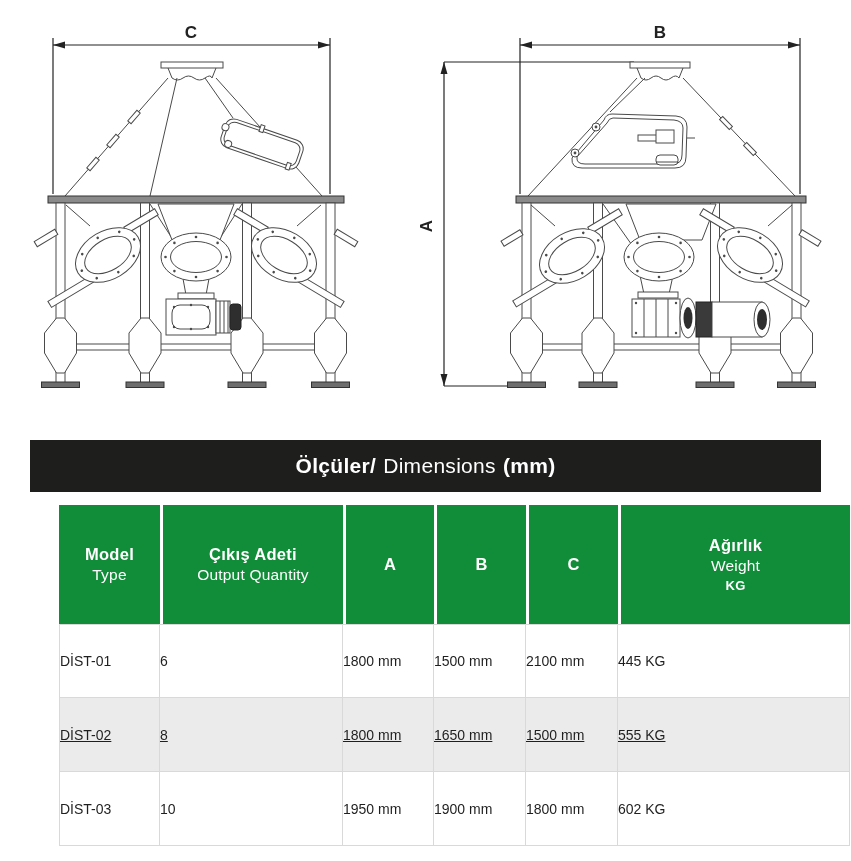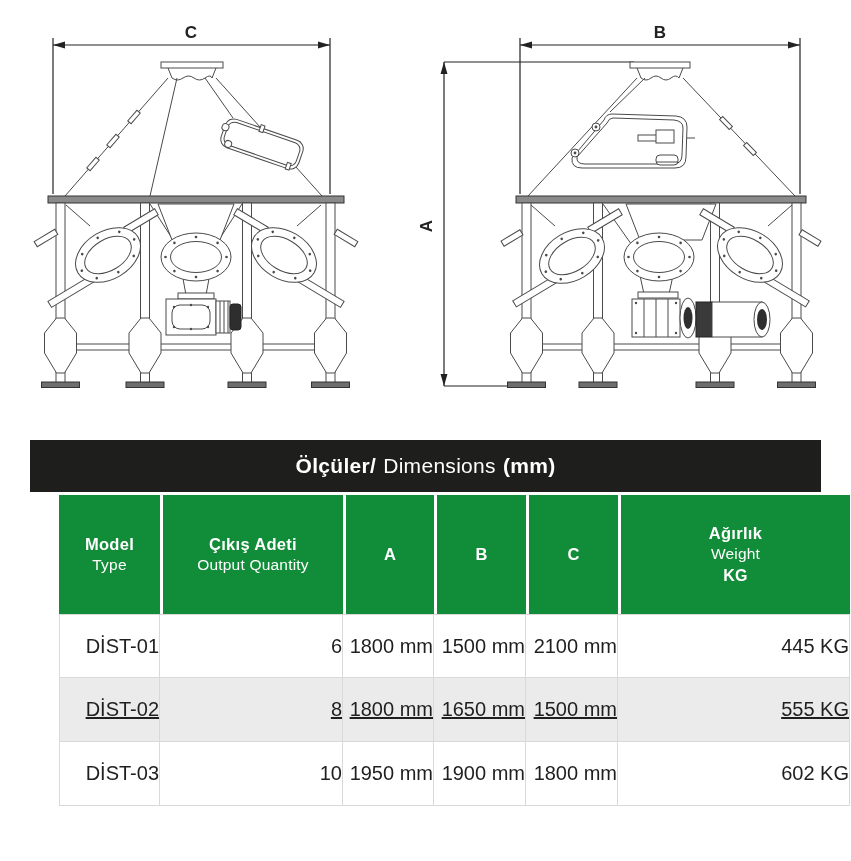--- a/index.html
+++ b/index.html
@@ -8,36 +8,36 @@
   }
   *{box-sizing:border-box; margin:0; padding:0;}
   body{background:#fff; font-family:"Liberation Sans", sans-serif;}
   .sheet{position:relative; width:851px; height:861px; background:#fff; overflow:hidden;}
   .drawings{display:block;}
   
   .table-block{width:791px; margin:4px auto 0 auto;}
   .title-bar{
     height:52px; background:var(--header-bg); color:#fff;
     display:flex; align-items:center; justify-content:center;
-    font-size:21px; margin-bottom:3px; letter-spacing:.3px;
+    font-size:21px; margin-bottom:13px; letter-spacing:.3px;
   }
   .t-bold{font-weight:700;}
   .t-reg{font-weight:400; margin:0 7px;}
   table.dim-table{width:791px; border-collapse:separate; border-spacing:0; table-layout:fixed;margin-left:29px;}
   .dim-table thead th{
     background:var(--green); color:#fff; height:119px; vertical-align:middle;
     text-align:center; font-weight:400; padding:0 4px;
   }
   .dim-table thead th + th{border-left:3px solid #fff;}
   .h1{display:block; font-size:16.5px; font-weight:700; letter-spacing:.3px; line-height:1.35;}
   .h2{display:block; font-size:15.5px; font-weight:400; letter-spacing:.2px; line-height:1.35;}
-  .h3{display:block; font-size:16px; font-weight:700; letter-spacing:.3px; line-height:1.35;}
+  .h3{display:block; font-size:13px; font-weight:700; letter-spacing:.3px; line-height:1.35;}
   .dim-table tbody td{
-    height:64px; text-align:right; vertical-align:middle;
-    font-size:20px; color:var(--ink); background:#fff;
+    height:74px; text-align:left; vertical-align:middle;
+    font-size:14px; color:var(--ink); background:#fff;
     border-right:1px solid var(--border); border-bottom:1px solid var(--border);
   }
   .dim-table tbody td:first-child{border-left:1px solid var(--border);}
   .dim-table tbody tr:first-child td{border-top:1px solid var(--border);}
   .dim-table tbody tr.alt td{background:var(--row-alt);text-decoration:underline;}
   
   .ln{stroke:var(--line); fill:none; stroke-width:1;}
   .lnw{stroke:var(--line); fill:#fff; stroke-width:1;}
   .dimln{stroke:var(--dim); fill:none; stroke-width:1.2;}
   .dimtx{font-family:"Liberation Sans", sans-serif; font-size:17px; font-weight:700; fill:var(--dim);}

